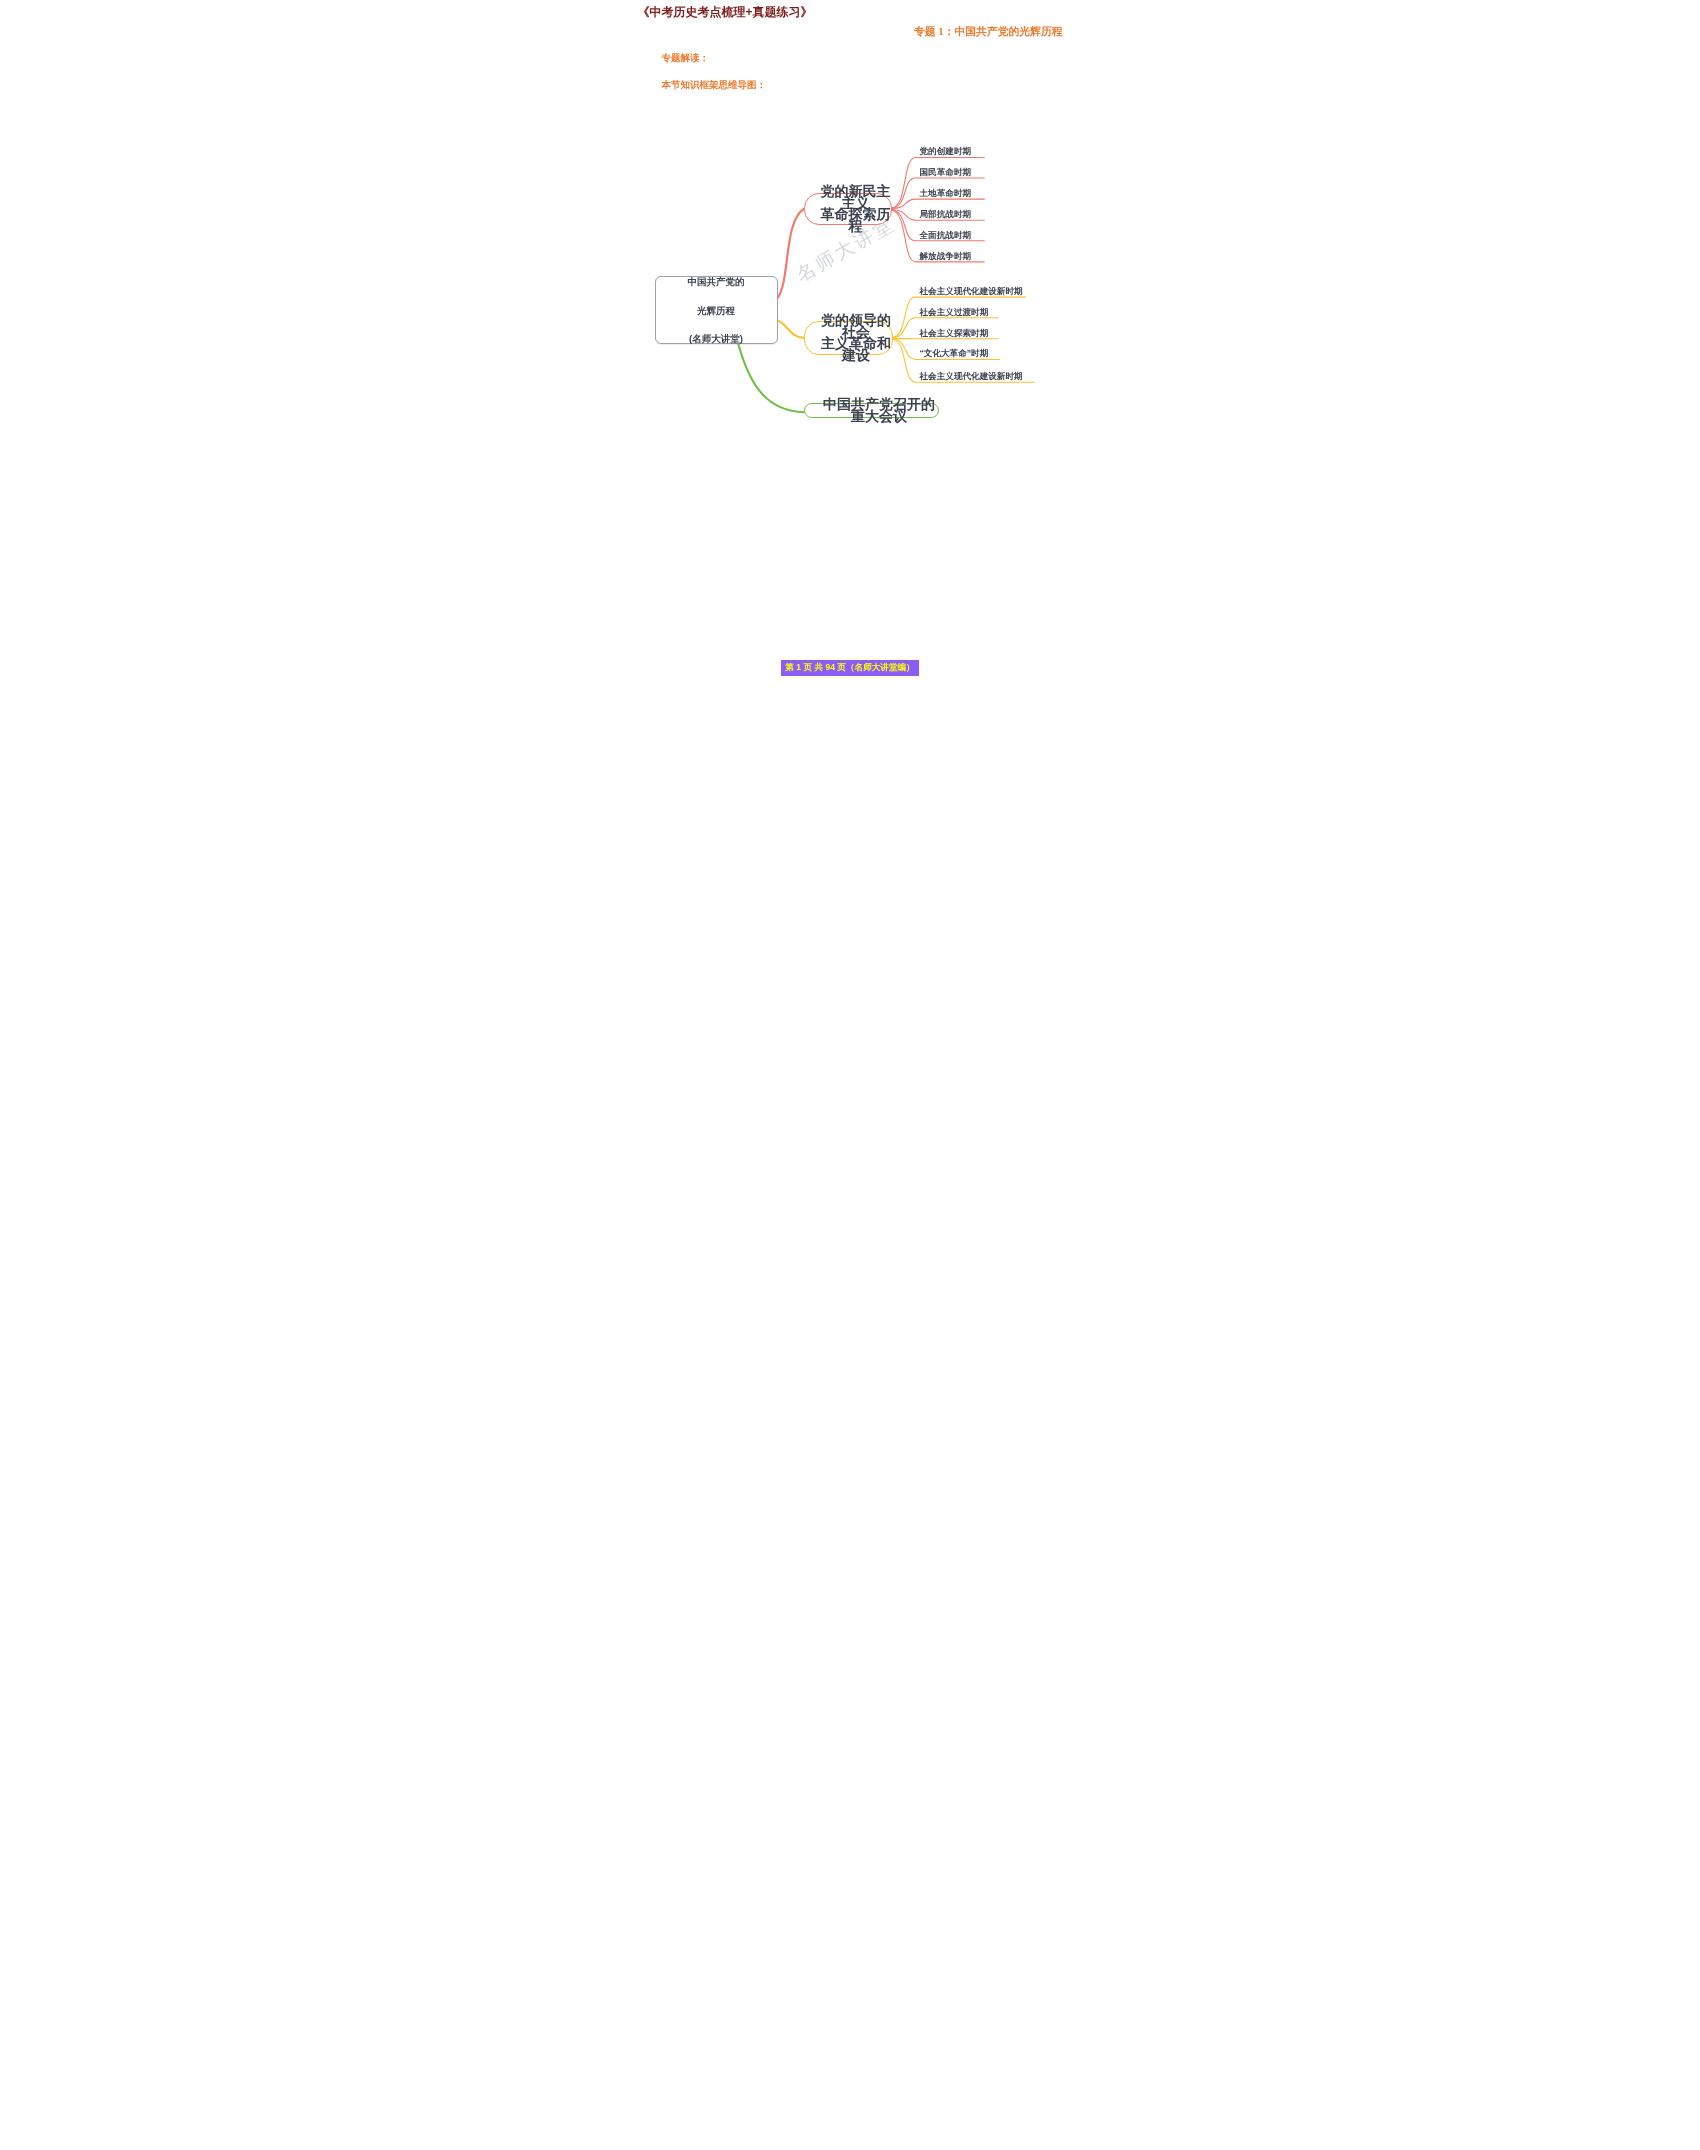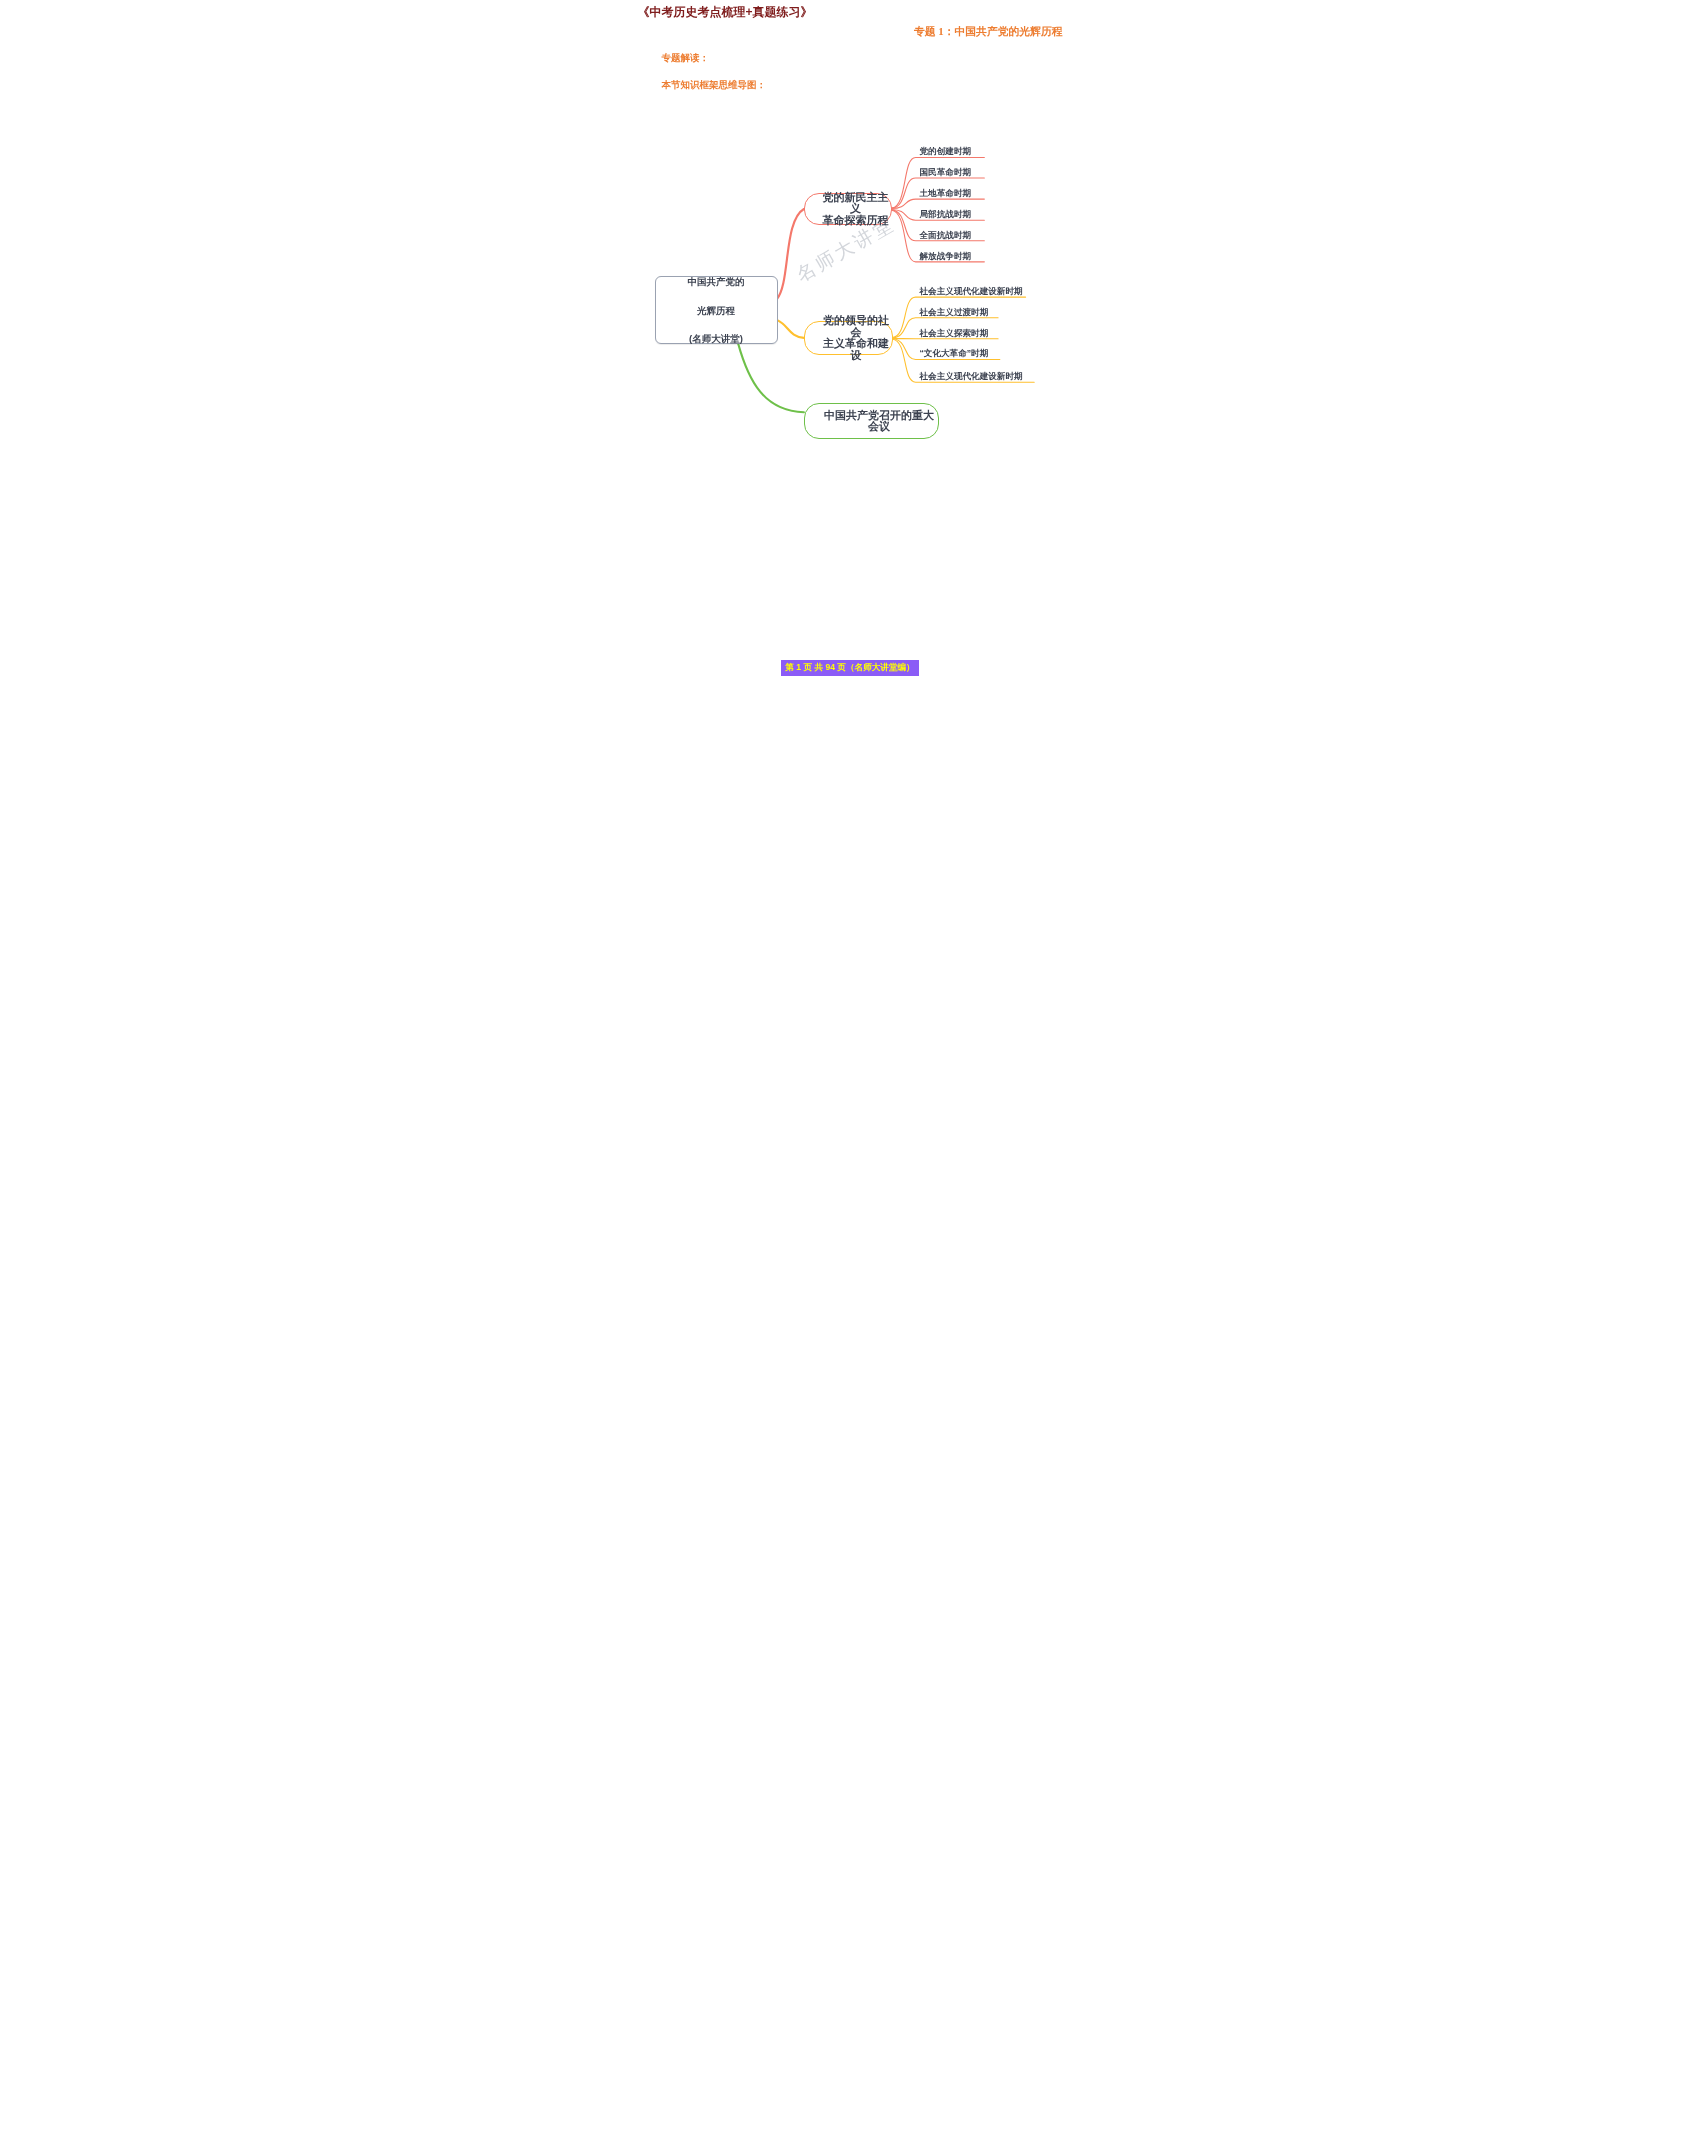--- a/index.html
+++ b/index.html
@@ -56,24 +56,24 @@
     box-sizing:border-box;
     text-align:center;
   }
   .root-node{
     left:17px;top:141px;width:123px;height:68px;
     border:1.3px solid #9AA2B1;border-radius:6px;
     font-size:9.5px;line-height:15.5px;
     box-shadow:0 0.4px 0.9px rgba(0,0,0,0.08);
     gap:13px;
   }
-  .branch-node{font-size:11px;line-height:11.6px;border-radius:15px;padding-left:16px;}
+  .branch-node{font-size:14px;line-height:11.6px;border-radius:15px;padding-left:16px;}
   .branch-1{left:166px;top:58px;width:88px;height:32px;border:1.3px solid #F4786B;}
   .branch-2{left:166px;top:186px;width:89px;height:34px;border:1.3px solid #FFC02E;}
-  .branch-3{left:166px;top:268px;width:135px;height:36px;border:1.3px solid #6EC049;}
+  .branch-3{left:166px;top:268px;width:135px;height:15px;border:1.3px solid #6EC049;}
   .leaf{
     position:absolute;
     left:282px;
     font-family:"Liberation Sans", sans-serif;
     font-size:8.6px;font-weight:bold;color:#3C4250;
     white-space:nowrap;
     line-height:10.3px;
   }
   .watermark{
     position:absolute;

